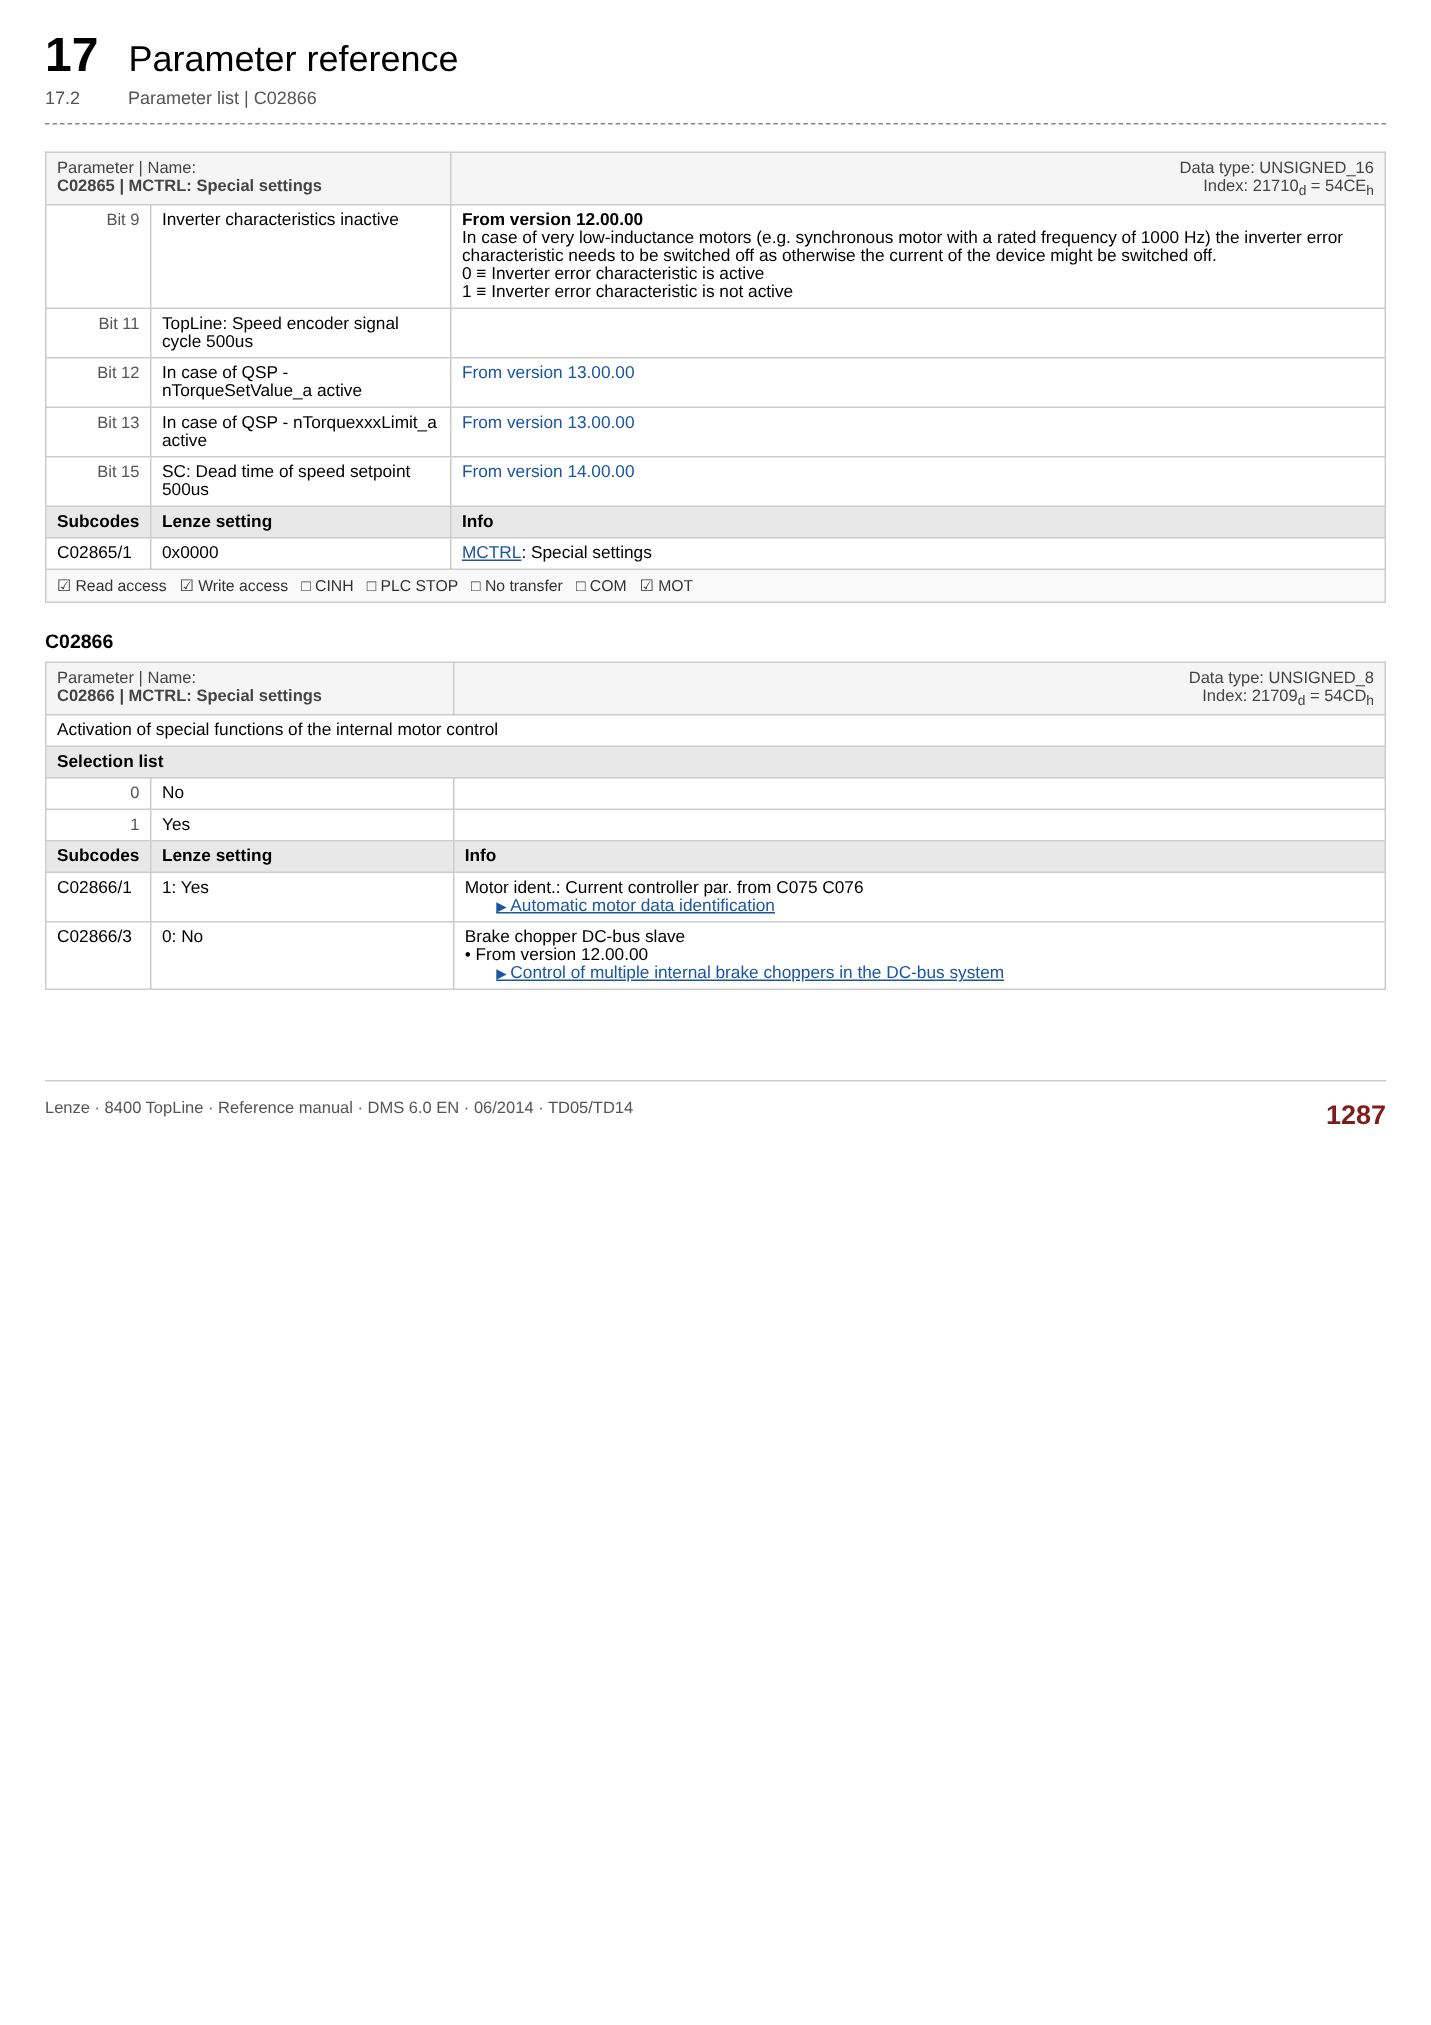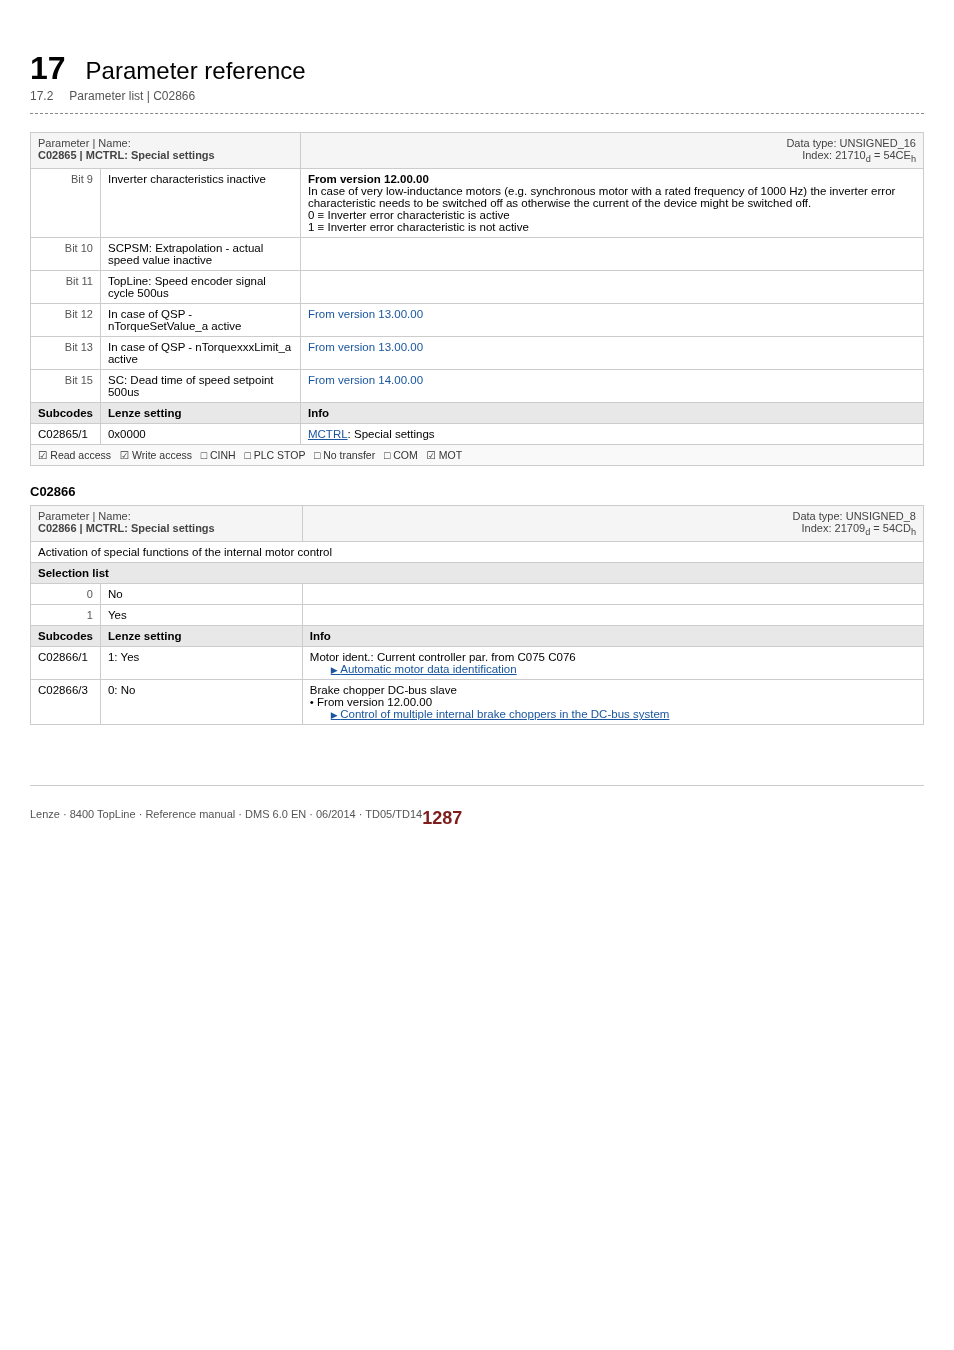--- a/index.html
+++ b/index.html
@@ -10,21 +10,20 @@
       color: #000;
       width: 954px;
       min-height: 1350px;
       padding: 20px 30px;
     }
     .page-header {
       display: flex;
       align-items: baseline;
       gap: 20px;
       margin-bottom: 4px;
-      margin-top: 32px;
     }
     .page-number {
       font-size: 32px;
       font-weight: bold;
       line-height: 1;
     }
     .page-title {
       font-size: 24px;
       font-weight: normal;
     }
@@ -110,21 +109,21 @@
     .col-lenze { width: 200px; }
     .col-info { }
   </style>
 </head>
 <body>
 
 <div class="page-header">
   <span class="page-number">17</span>
   <span class="page-title">Parameter reference</span>
 </div>
-<div style="display:flex; gap:16px; margin-bottom:4px;">
+<div style="display:flex; gap:32px; margin-bottom:4px;">
   <span style="font-size:12px;color:#555;">17.2</span>
   <span style="font-size:12px;color:#555;">Parameter list | C02866</span>
 </div>
 <hr class="divider-line">
 
 <table class="param-table">
   <tbody>
 
     <tr class="param-header-row">
       <td colspan="2" class="param-header-left">
@@ -141,25 +140,20 @@
       <td class="col-bit bit-num">Bit 9</td>
       <td class="col-lenze">Inverter characteristics inactive</td>
       <td class="col-info info-col">
         <strong>From version 12.00.00</strong><br>
         In case of very low-inductance motors (e.g. synchronous motor with a rated frequency of 1000 Hz) the inverter error characteristic needs to be switched off as otherwise the current of the device might be switched off.<br>
         0 ≡ Inverter error characteristic is active<br>
         1 ≡ Inverter error characteristic is not active
       </td>
     </tr>
 
-    <tr>
-      <td class="bit-num">Bit 10</td>
-      <td>SCPSM: Extrapolation - actual speed value inactive</td>
-      <td></td>
-    </tr>
 
     <tr>
       <td class="bit-num">Bit 11</td>
       <td>TopLine: Speed encoder signal cycle 500us</td>
       <td></td>
     </tr>
 
     <tr>
       <td class="bit-num">Bit 12</td>
       <td>In case of QSP - nTorqueSetValue_a active</td>
@@ -261,16 +255,16 @@
       <td>
         Brake chopper DC-bus slave<br>
         <span class="bullet-item">From version 12.00.00</span><br>
         <span class="arrow-link">Control of multiple internal brake choppers in the DC-bus system</span>
       </td>
     </tr>
 
   </tbody>
 </table>
 
-<div style="margin-top: 60px; border-top: 1px solid #ccc; padding-top: 22px; display:flex; justify-content:flex-start; font-size:11px; color:#555;">
+<div style="margin-top: 60px; border-top: 1px solid #ccc; padding-top: 12px; display:flex; justify-content:space-between; font-size:11px; color:#555;">
   <span>Lenze · 8400 TopLine · Reference manual · DMS 6.0 EN · 06/2014 · TD05/TD14</span>
   <span style="font-size:18px; font-weight:bold; color:#7f1d1d;">1287</span>
 </div>
 
 </body></html>

